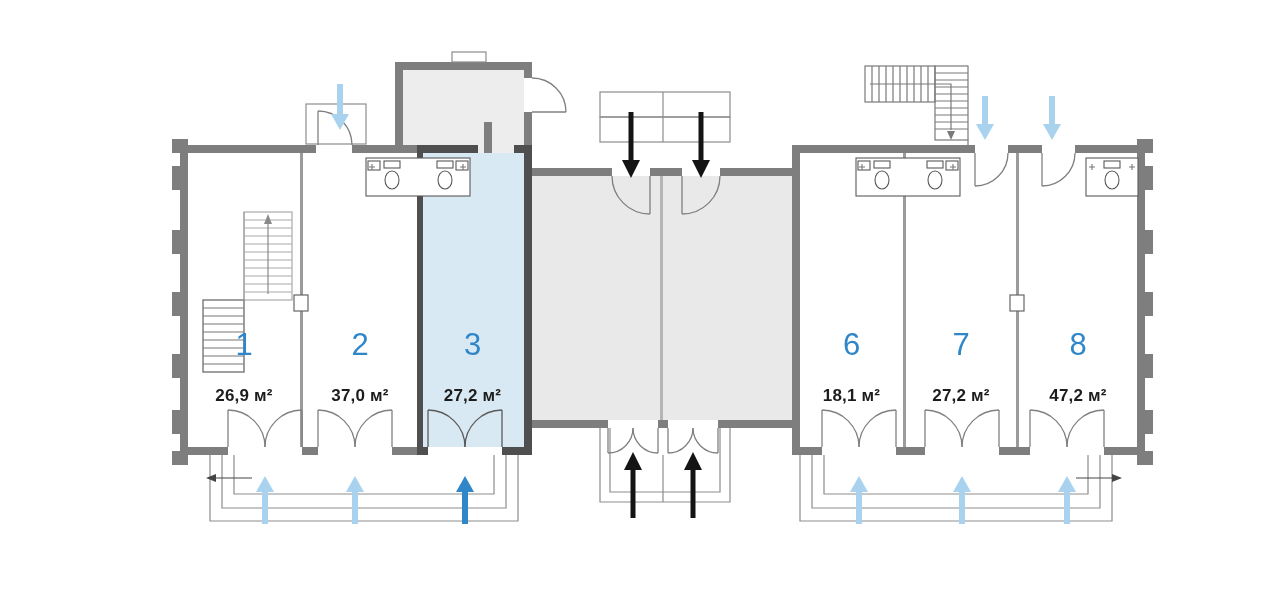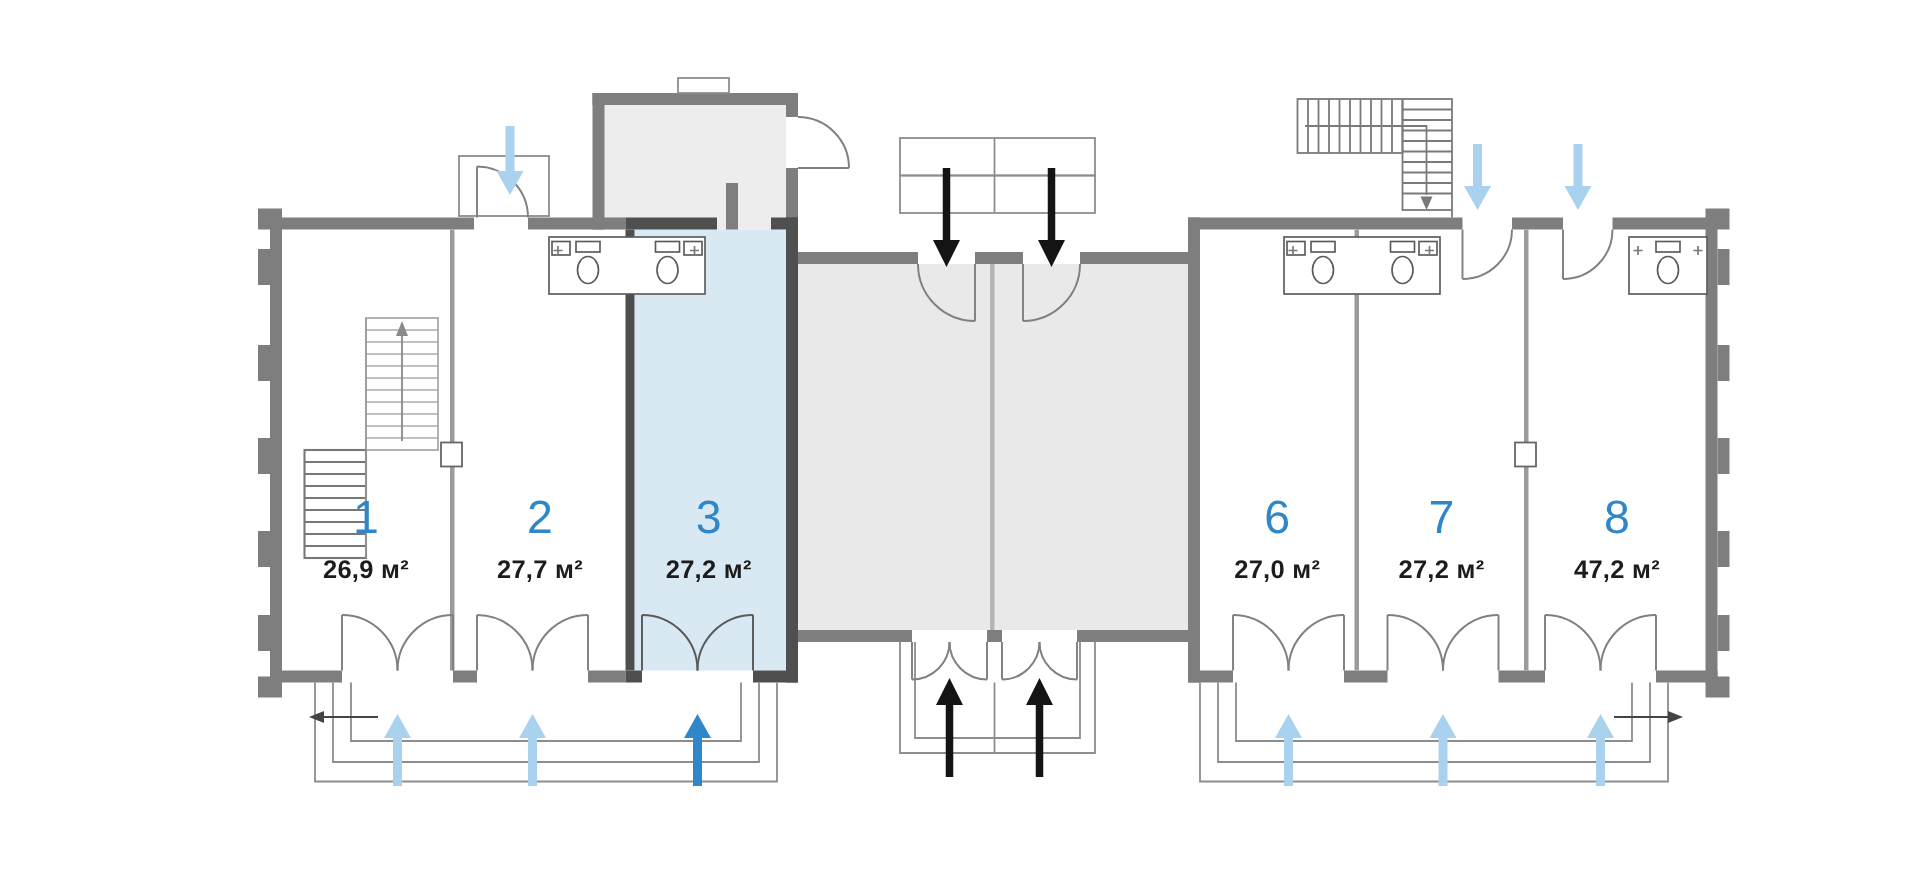--- a/index.html
+++ b/index.html
@@ -3,21 +3,21 @@
 <meta charset="utf-8">
 <style>
   html,body { margin:0; padding:0; background:#ffffff; }
   .canvas {
     position:relative; width:1280px; height:592px; background:#ffffff;
     font-family:"Liberation Sans", sans-serif; overflow:hidden;
   }
   .canvas svg { position:absolute; left:0; top:0; }
   .unit-label { position:absolute; top:327px; text-align:center; pointer-events:none; }
   .unit-number { font-size:31px; line-height:36px; color:#2f86c8; font-weight:normal; }
-  .unit-area  { font-size:17px; color:#1c1c1c; font-weight:bold; margin-top:7px; letter-spacing:0.2px; }
+  .unit-area  { font-size:17px; color:#1c1c1c; font-weight:bold; margin-top:23px; letter-spacing:0.2px; }
 </style>
 </head>
 <body>
 
 <div class="canvas">
 
 <svg width="1280" height="592" viewBox="0 0 1280 592">
 
   <rect x="398" y="70" width="126" height="83" fill="#ededed"></rect>
   <rect x="532" y="176" width="260" height="244" fill="#e9e9e9"></rect>
@@ -295,29 +295,29 @@
     <rect x="532" y="176" width="260" height="244"></rect>
   </g>
 </svg>
 
 <div class="unit-label" style="left:185px;width:118px;">
   <div class="unit-number">1</div>
   <div class="unit-area">26,9 м²</div>
 </div>
 <div class="unit-label" style="left:303px;width:114px;">
   <div class="unit-number">2</div>
-  <div class="unit-area">27,7 м²</div>
+  <div class="unit-area">37,0 м²</div>
 </div>
 <div class="unit-label" style="left:421px;width:103px;">
   <div class="unit-number">3</div>
   <div class="unit-area">27,2 м²</div>
 </div>
 <div class="unit-label" style="left:800px;width:103px;">
   <div class="unit-number">6</div>
-  <div class="unit-area">27,0 м²</div>
+  <div class="unit-area">18,1 м²</div>
 </div>
 <div class="unit-label" style="left:906px;width:110px;">
   <div class="unit-number">7</div>
   <div class="unit-area">27,2 м²</div>
 </div>
 <div class="unit-label" style="left:1019px;width:118px;">
   <div class="unit-number">8</div>
   <div class="unit-area">47,2 м²</div>
 </div>
 

